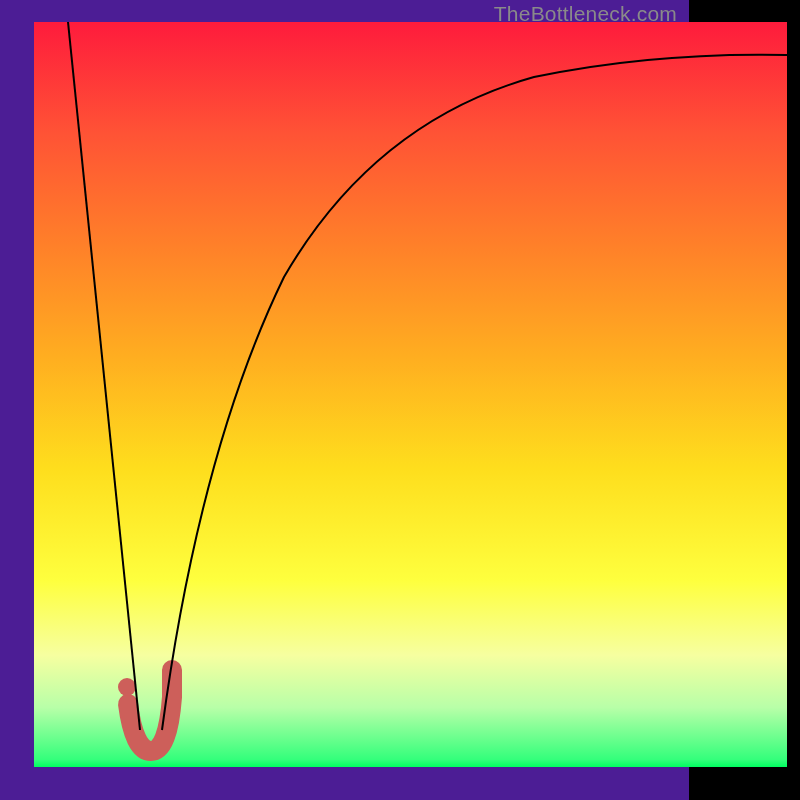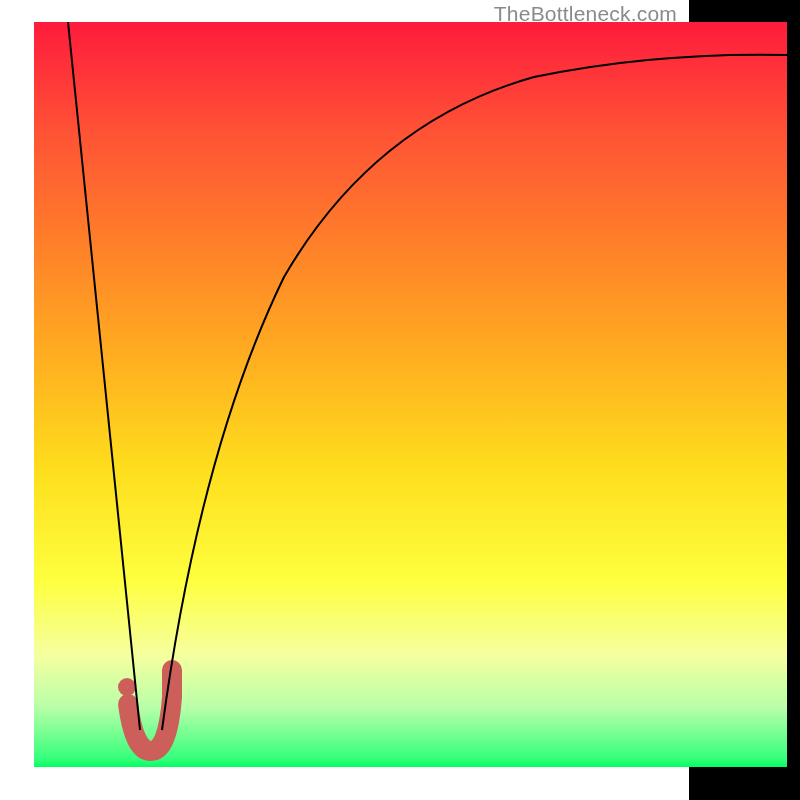--- a/index.html
+++ b/index.html
@@ -9,21 +9,21 @@
     height: 800px;
     background: #000;
     overflow: hidden;
   }
   .frame {
     position: absolute;
     left: 0;
     top: 0;
     width: 689px;
     height: 800px;
-    background: #ffffff;
+    background: #4c1d95;
   }
   .plot {
     position: absolute;
     left: 34px;
     top: 22px;
     width: 753px;
     height: 745px;
     background: linear-gradient(
       to bottom,
       #fe1b3c 0%,

